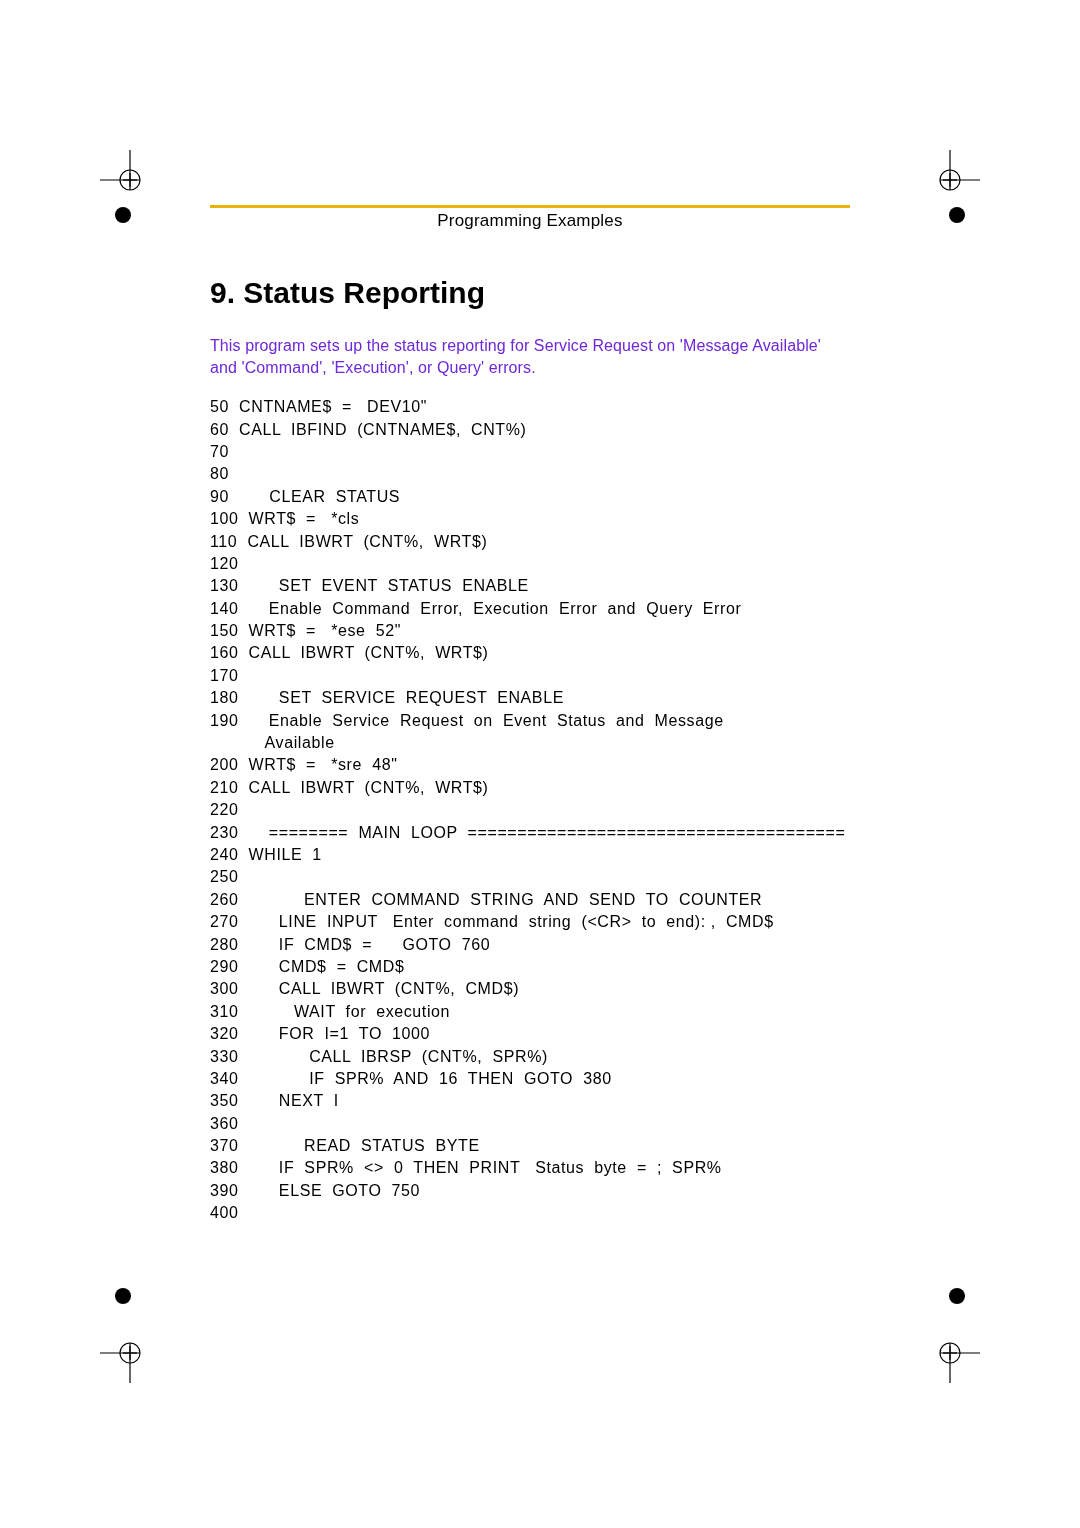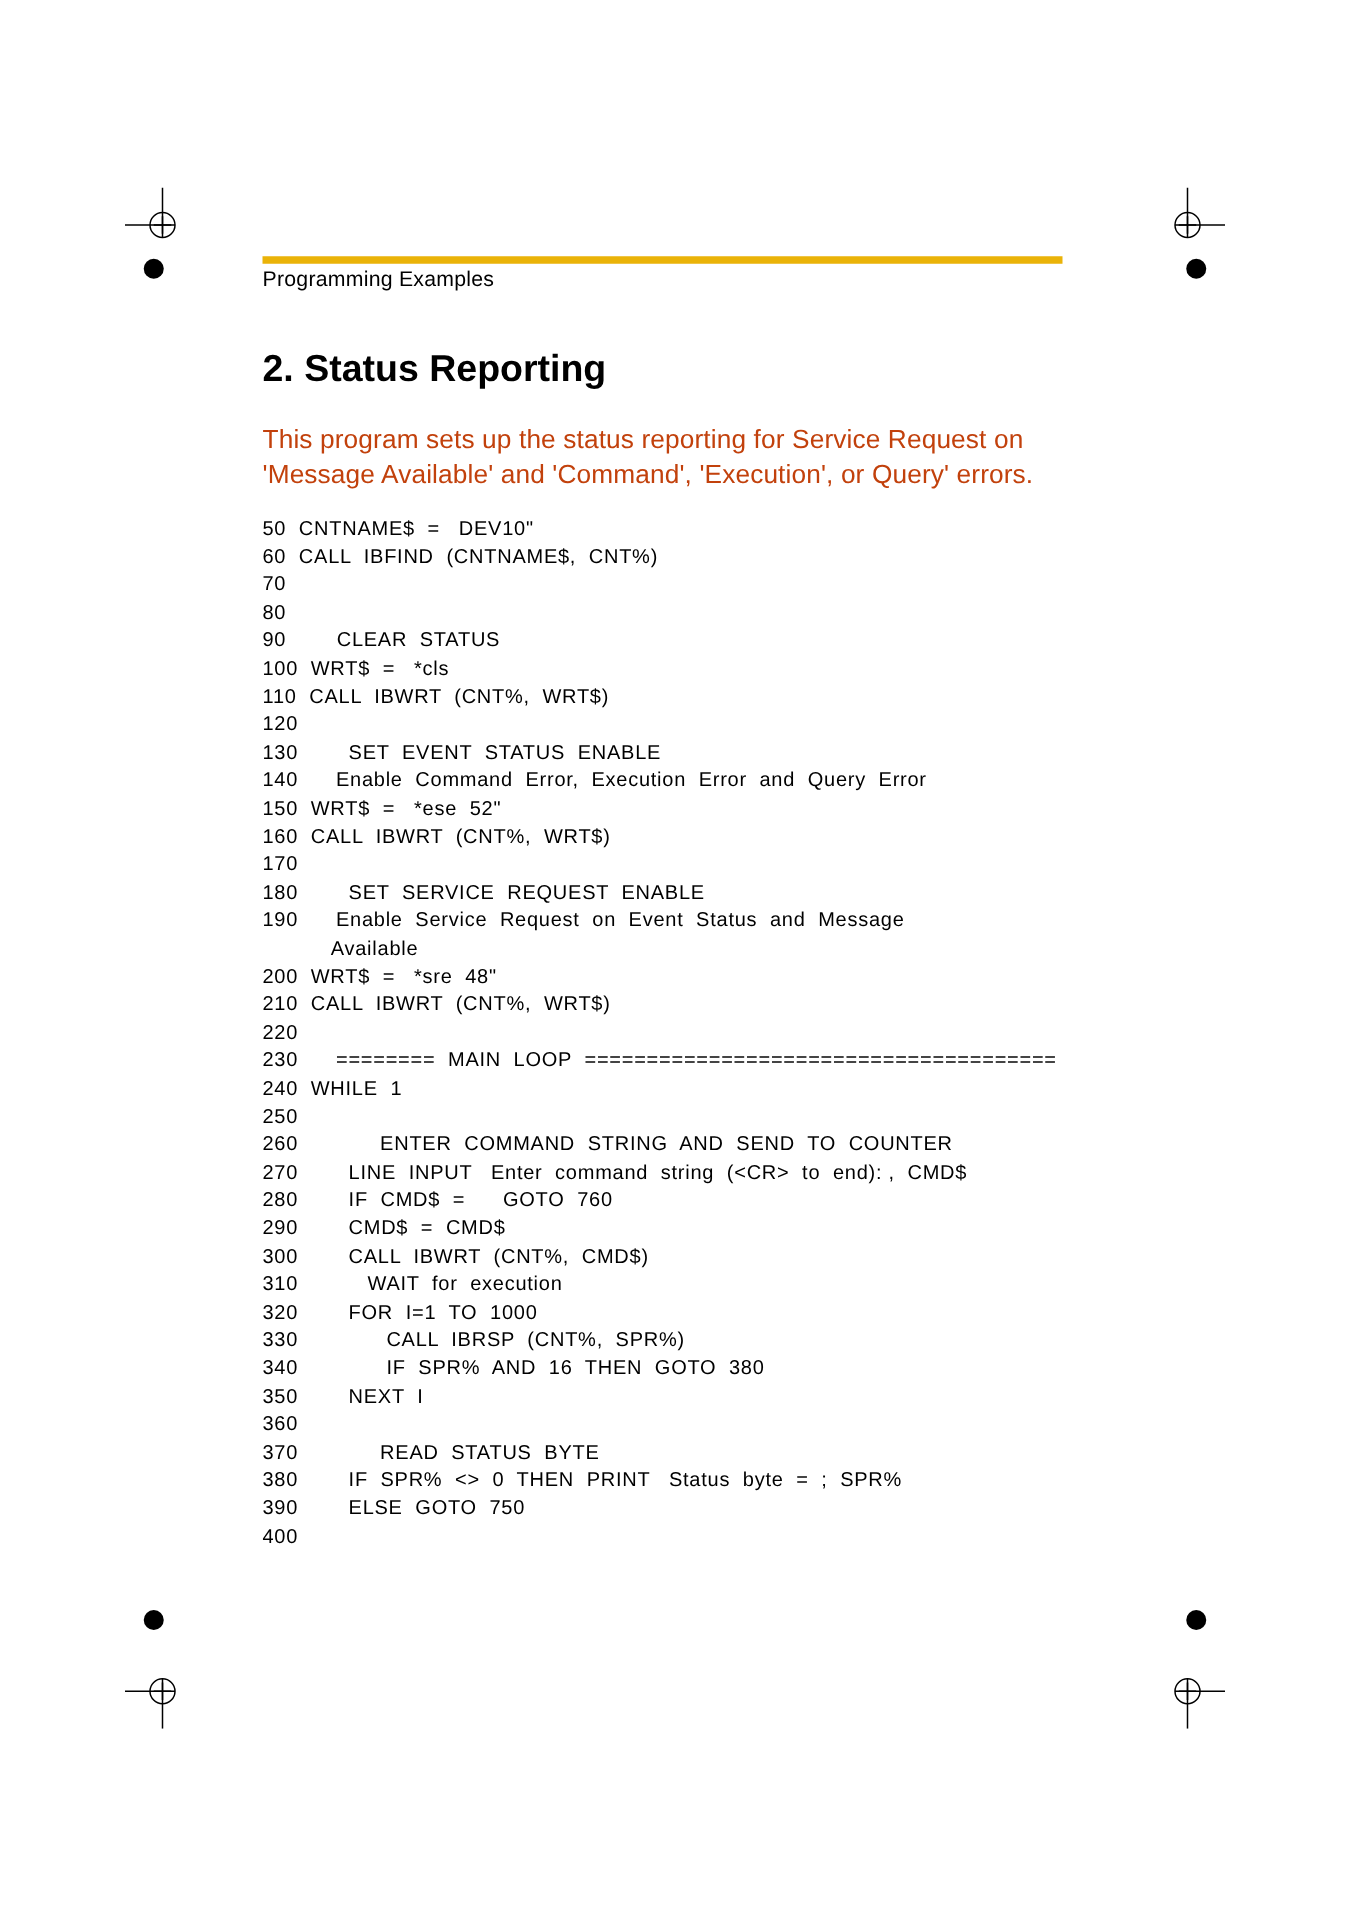--- a/index.html
+++ b/index.html
@@ -26,43 +26,43 @@
     .cm-tr { top: 150px; right: 100px; }
     .cm-bl { bottom: 145px; left: 100px; }
     .cm-br { bottom: 145px; right: 100px; }
     .page {
       position: absolute;
       top: 205px;
       left: 210px;
       width: 640px;
     }
     .header-line {
-      border-top: 6px solid #eab308;
+      border-top: 3px solid #eab308;
       display: flex;
-      justify-content: flex-start;
+      justify-content: center;
       padding-top: 3px;
       margin-bottom: 45px;
     }
     .header-text {
       font-size: 17px;
       letter-spacing: 0.2px;
       color: #000;
     }
     .heading {
       font-size: 30px;
       font-weight: bold;
       margin-bottom: 25px;
       color: #000;
     }
     .para {
-      font-size: 21px;
+      font-size: 16px;
       line-height: 1.35;
       margin-bottom: 18px;
       letter-spacing: 0.1px;
-      color: #c2410c;
+      color: #6d28d9;
     }
     .code-block {
       font-family: Arial, Helvetica, sans-serif;
       font-size: 16px;
       line-height: 1.4;
       white-space: pre;
       letter-spacing: 0.6px;
       color: #000;
       margin-top: 8px;
     }
@@ -120,21 +120,21 @@
 
 <div class="dot-marker dot-tl"></div>
 <div class="dot-marker dot-tr"></div>
 <div class="dot-marker dot-bl"></div>
 <div class="dot-marker dot-br"></div>
 
 <div class="page">
   <div class="header-line">
     <span class="header-text">Programming Examples</span>
   </div>
-  <h1 class="heading">2. Status Reporting</h1>
+  <h1 class="heading">9. Status Reporting</h1>
   <p class="para">This program sets up the status reporting for Service Request on 'Message Available' and 'Command', 'Execution', or Query' errors.</p>
   <div class="code-block">50  CNTNAME$  =   DEV10"
 60  CALL  IBFIND  (CNTNAME$,  CNT%)
 70
 80
 90        CLEAR  STATUS
 100  WRT$  =   *cls
 110  CALL  IBWRT  (CNT%,  WRT$)
 120
 130        SET  EVENT  STATUS  ENABLE

